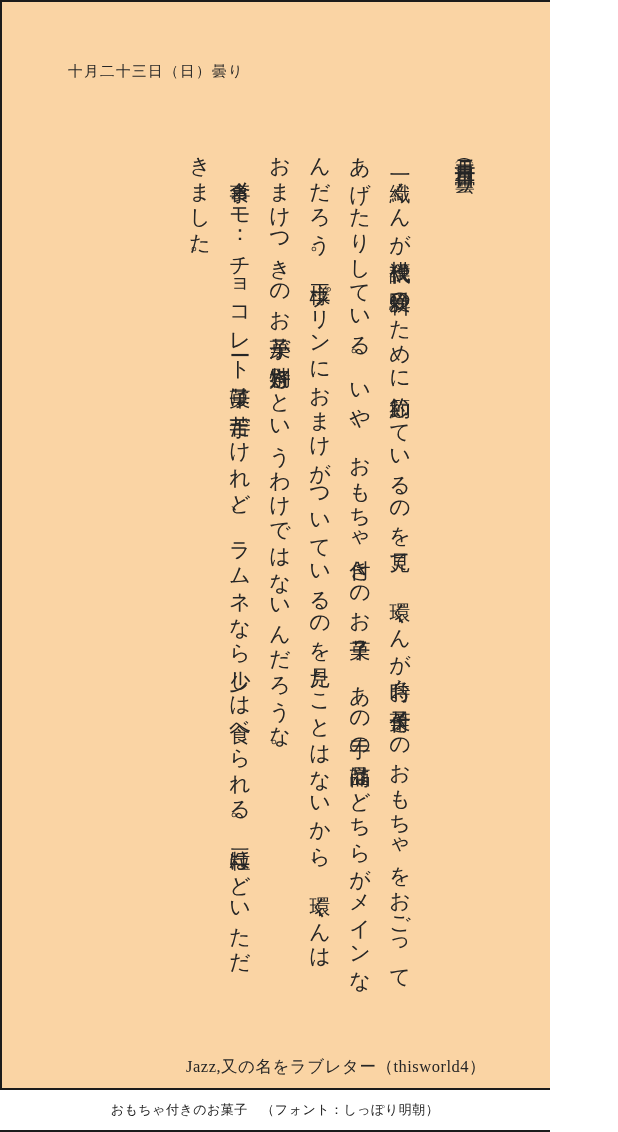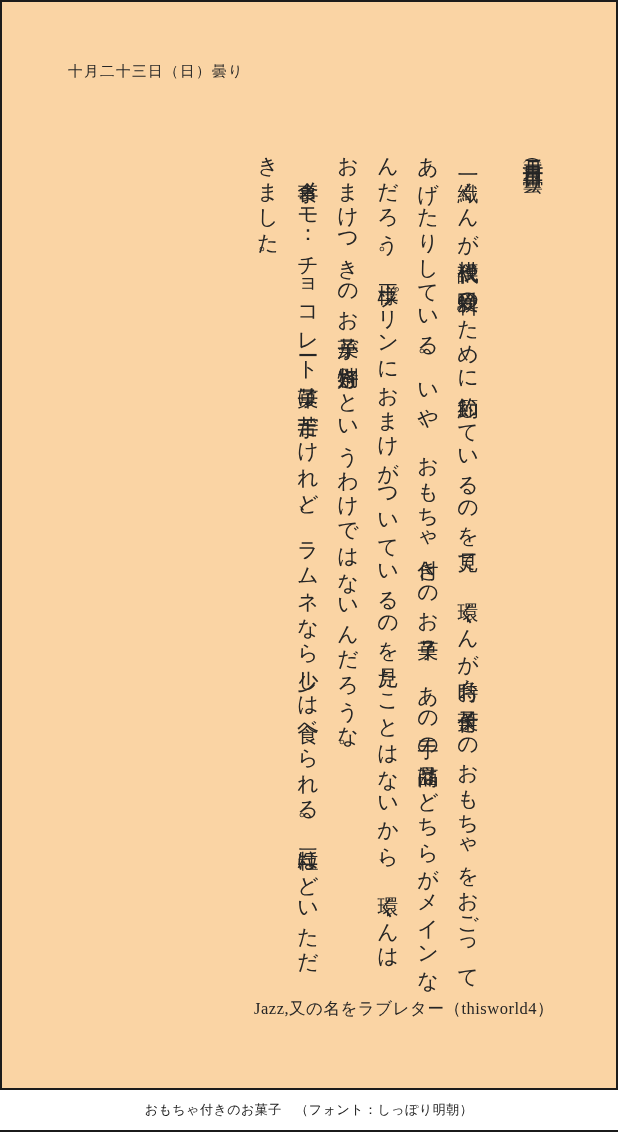--- a/index.html
+++ b/index.html
@@ -1,18 +1,18 @@
 <!DOCTYPE html>
 <html lang="ja"><head>
 <meta charset="utf-8">
 <style>
   html, body { margin: 0; padding: 0; }
   .page {
     position: relative;
-    width: 618px;
+    width: 550px;
     height: 1132px;
     background: #ffffff;
     overflow: hidden;
     font-family: "Liberation Serif", "DejaVu Serif", serif;
   }
   
   .panel {
     position: absolute;
     left: 0; top: 0;
     width: 614px; height: 1086px;
@@ -39,21 +39,21 @@
     line-height: 40px;
     letter-spacing: 1.55px;
     color: #262626;
     text-align: start;
   }
   .v-block p { margin: 0; white-space: pre-wrap; }
   .v-block p.v-date { margin-left: 25px; } 
   
   .attribution {
     position: absolute;
-    top: 998px;
+    top: 1056px;
     right: 64px;
     font-size: 16.5px;
     letter-spacing: 0.5px;
     color: #262626;
     white-space: pre;
   }
   
   .footer-caption {
     position: absolute;
     left: 0; right: 0;

